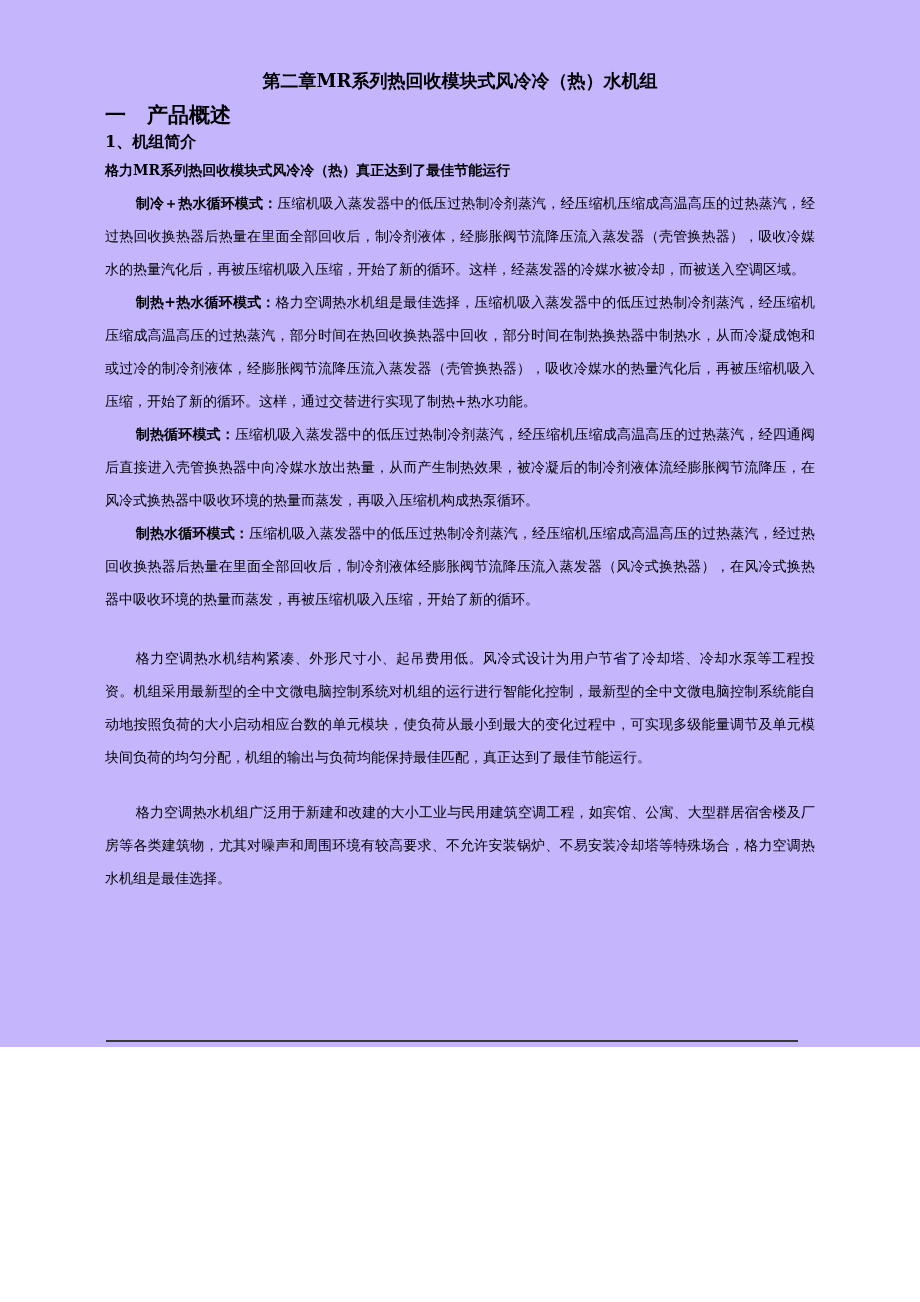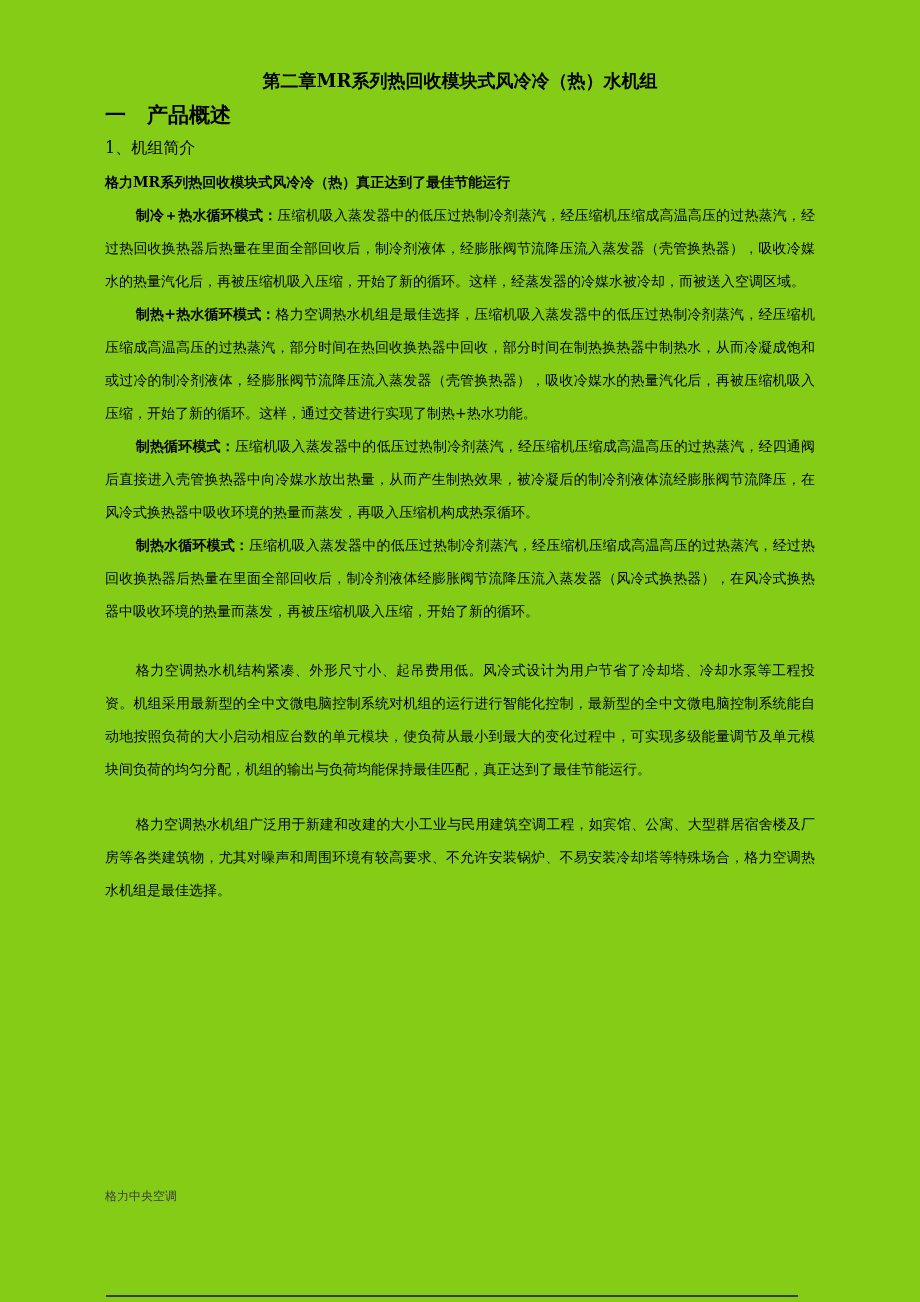--- a/index.html
+++ b/index.html
@@ -4,46 +4,44 @@
 <style>
   * { margin: 0; padding: 0; box-sizing: border-box; }
   html, body { background: #ffffff; }
   body {
     font-family: "DejaVu Serif", "Liberation Serif", serif;
     color: #000000;
   }
   .page {
     position: relative;
     width: 920px;
-    height: 1302px;
-    background: #84cc16;
+    height: 1047px;
+    background: #c4b5fd;
     overflow: hidden;
   }
   .content {
     padding: 68px 105px 0 105px;
   }
   .doc-title {
     font-size: 18px;
     font-weight: bold;
     text-align: center;
     line-height: 26px;
     margin-bottom: 6px;
   }
   .section-heading {
     font-size: 21px;
     font-weight: bold;
     line-height: 30px;
-    margin-bottom: 6px;
     white-space: pre-wrap;
   }
   .sub-heading {
     font-size: 16px;
-    font-weight: normal;
+    font-weight: bold;
     line-height: 24px;
-    margin-bottom: 6px;
   }
   p.body {
     font-size: 14px;
     line-height: 33px;
     text-align: justify;
   }
   p.indent { text-indent: 2.2em; }
   .bold { font-weight: bold; }
   .modes-heading {
     font-weight: bold;

